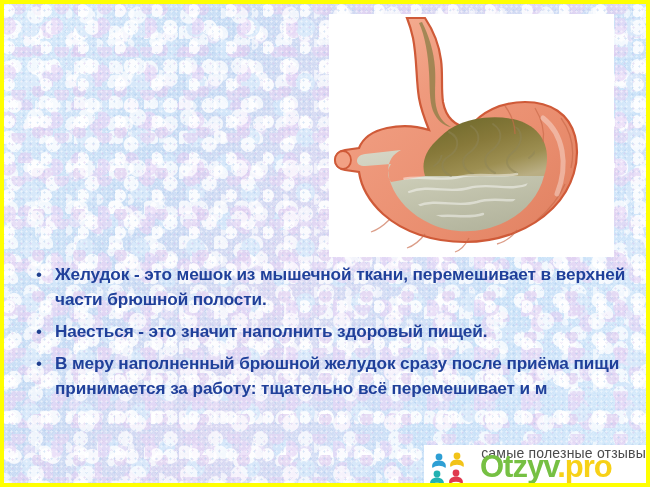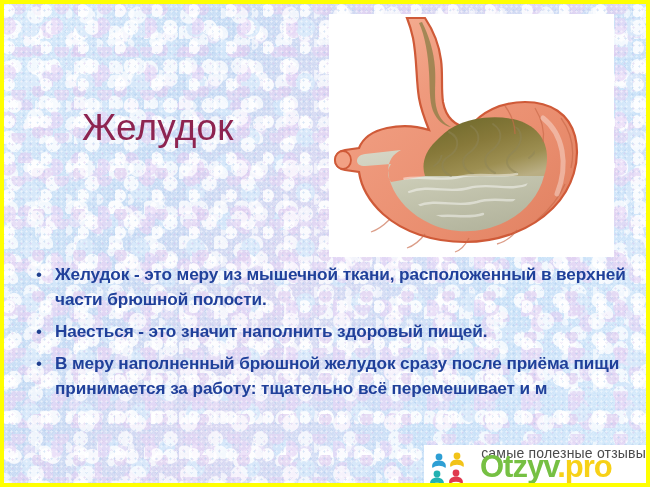--- a/index.html
+++ b/index.html
@@ -160,21 +160,20 @@
   .wm-yellow { color: #f7d117; }
 </style>
 </head>
 <body>
 
 <div id="slide">
 
   <div id="bg-texture"></div>
   <div id="bg-speckle"></div>
 
-  <div id="title">Желудок</div>
 
   <div id="picture-panel">
     <svg width="285" height="243" viewBox="0 0 285 243">
       <defs>
         <linearGradient id="wallGrad" x1="0" y1="0" x2="1" y2="1">
           <stop offset="0%" stop-color="#f6b79c"></stop>
           <stop offset="35%" stop-color="#ef9a7d"></stop>
           <stop offset="70%" stop-color="#e98d6e"></stop>
           <stop offset="100%" stop-color="#df7f5f"></stop>
         </linearGradient>
@@ -286,21 +285,21 @@
       <path d="M214,104 C234,120 240,150 228,180" fill="none" stroke="#ffffff" stroke-width="5" opacity="0.35" stroke-linecap="round"></path>
 
       <ellipse cx="14" cy="146" rx="8" ry="9" fill="#f2a184" stroke="#cf5a38" stroke-width="1.8"></ellipse>
     </svg>
   </div>
 
   <div id="body-list">
 
     <div class="bullet-row">
       <span class="bullet-dot">•</span>
-      <span class="bullet-text">Желудок - это меру из мышечной ткани, расположенный в верхней части брюшной полости.</span>
+      <span class="bullet-text">Желудок - это мешок из мышечной ткани, перемешивает в верхней части брюшной полости.</span>
     </div>
 
     <div class="bullet-row">
       <span class="bullet-dot">•</span>
       <span class="bullet-text">Наесться - это значит наполнить здоровый пищей.</span>
     </div>
 
     <div class="bullet-row">
       <span class="bullet-dot">•</span>
       <span class="bullet-text">В меру наполненный брюшной желудок сразу после приёма пищи принимается за работу: тщательно всё перемешивает и м</span>

